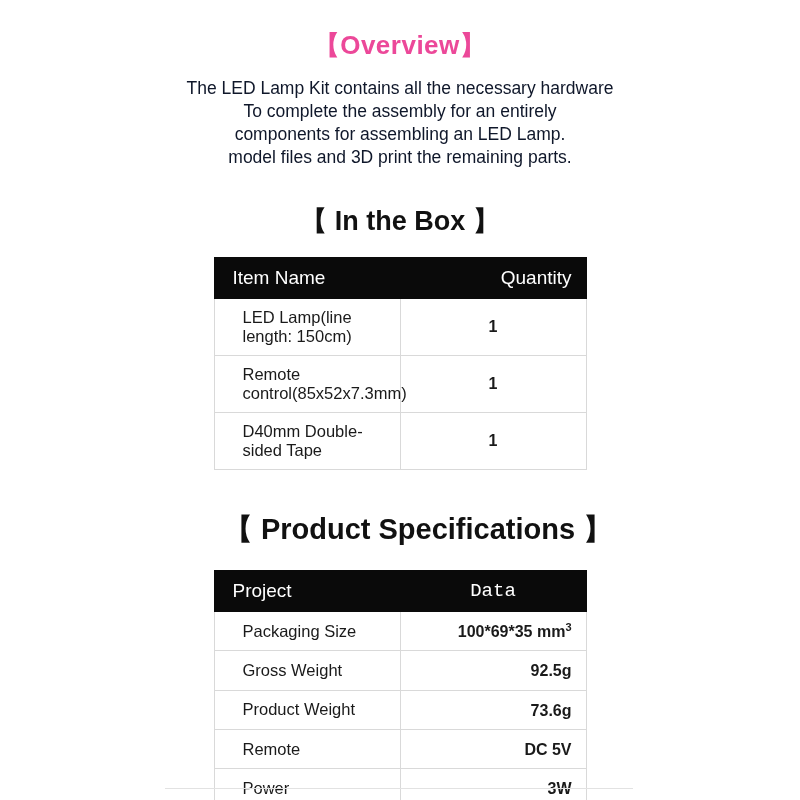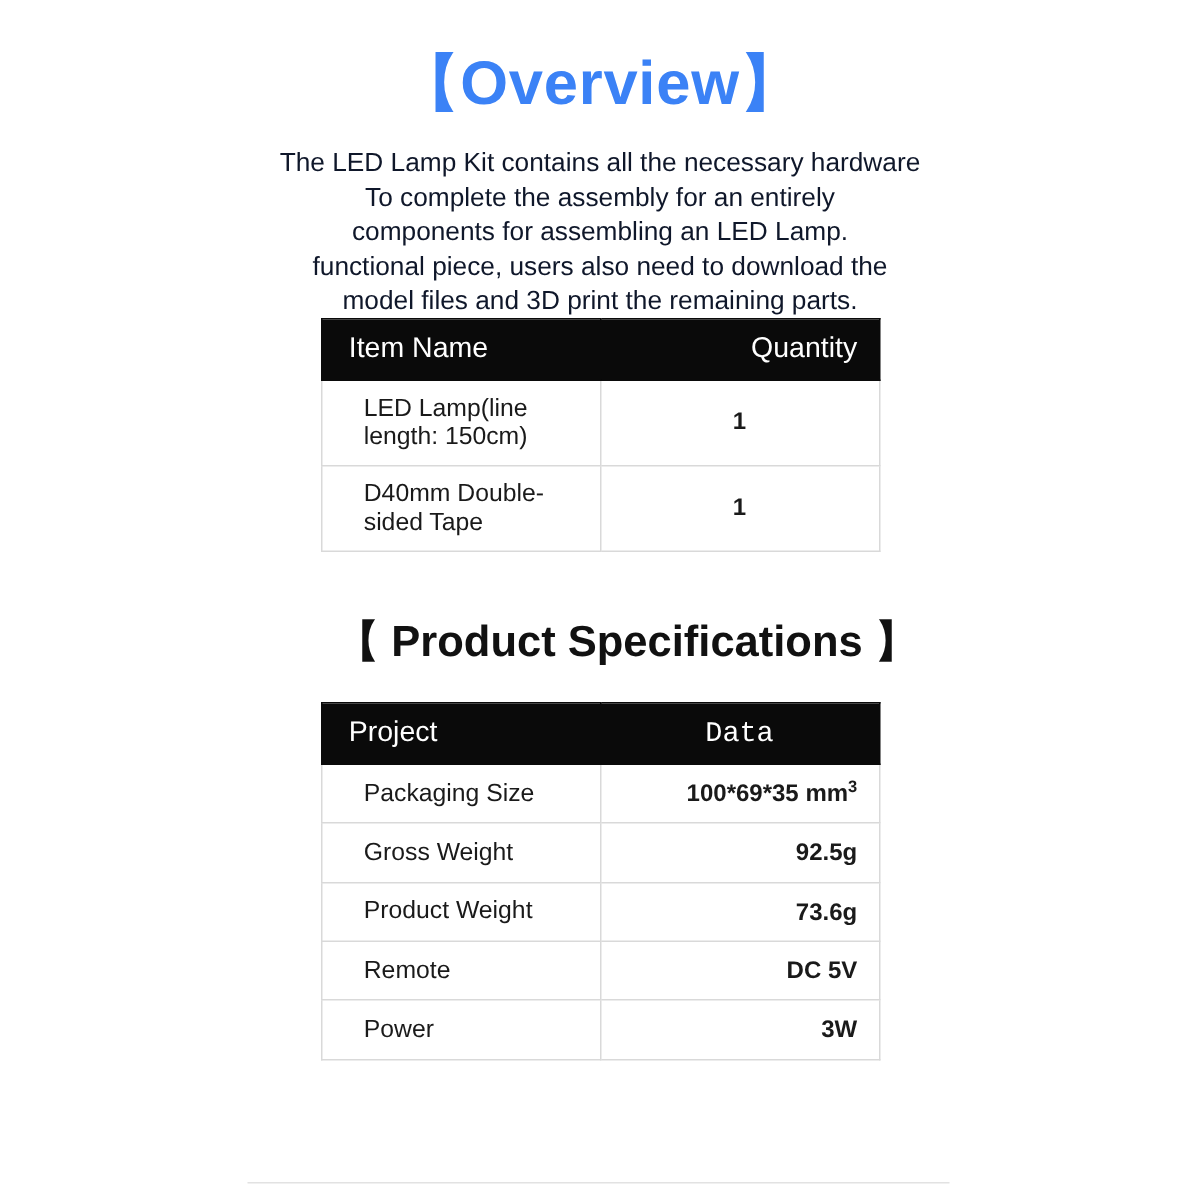--- a/index.html
+++ b/index.html
@@ -16,25 +16,25 @@
   }
   .page {
     width: 800px;
     height: 800px;
     box-sizing: border-box;
     padding: 18px 0 0 0;
     position: relative;
   }
   .overview-title {
     text-align: center;
-    font-size: 41px;
+    font-size: 26px;
     font-weight: 700;
     letter-spacing: 0.5px;
     margin: 10px 0 14px 0;
-    color: #3b82f6;
+    color: #ec4899;
   }
   .overview-body {
     width: 470px;
     margin: 0 auto;
     text-align: center;
     font-size: 17.5px;
     line-height: 23px;
     color: #0f172a;
   }
   .overview-body p {
@@ -117,35 +117,39 @@
 <body>
 
 <div class="page">
 
   <div class="overview-title">【Overview】</div>
 
   <div class="overview-body">
     <p>The LED Lamp Kit contains all the necessary hardware</p>
     <p>To complete the assembly for an entirely</p>
     <p>components for assembling an LED Lamp.</p>
-    <p>functional piece, users also need to download the</p>
     <p>model files and 3D print the remaining parts.</p>
   </div>
 
+  <div class="section-title">【 In the Box 】</div>
 
   <table class="kit">
     <thead>
       <tr>
         <th class="hdr-item">Item Name</th>
         <th class="right">Quantity</th>
       </tr>
     </thead>
     <tbody>
       <tr>
         <td class="name">LED Lamp(line length:  150cm)</td>
+        <td class="qty">1</td>
+      </tr>
+      <tr>
+        <td class="name">Remote control(85x52x7.3mm)</td>
         <td class="qty">1</td>
       </tr>
       <tr>
         <td class="name">D40mm Double-sided Tape</td>
         <td class="qty">1</td>
       </tr>
     </tbody>
   </table>
 
   <div class="section-title spec">【 Product Specifications 】</div>

